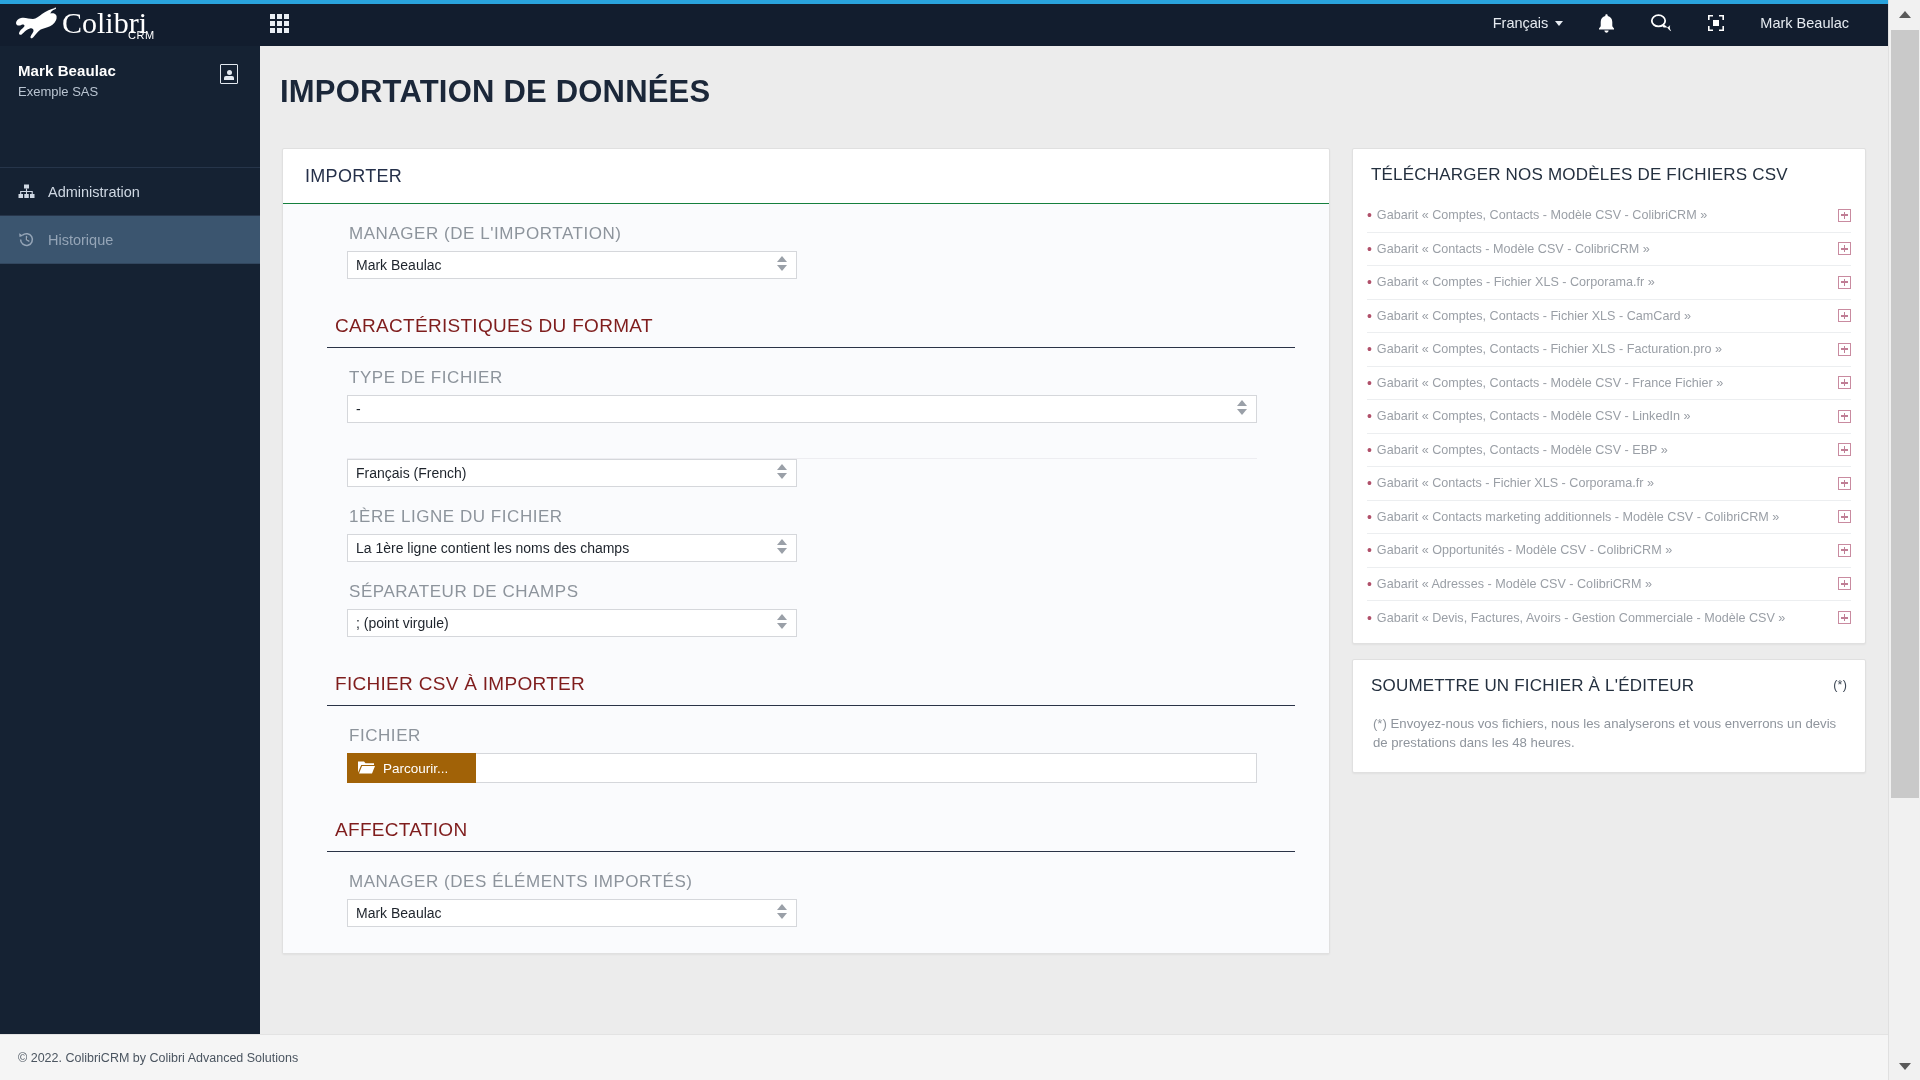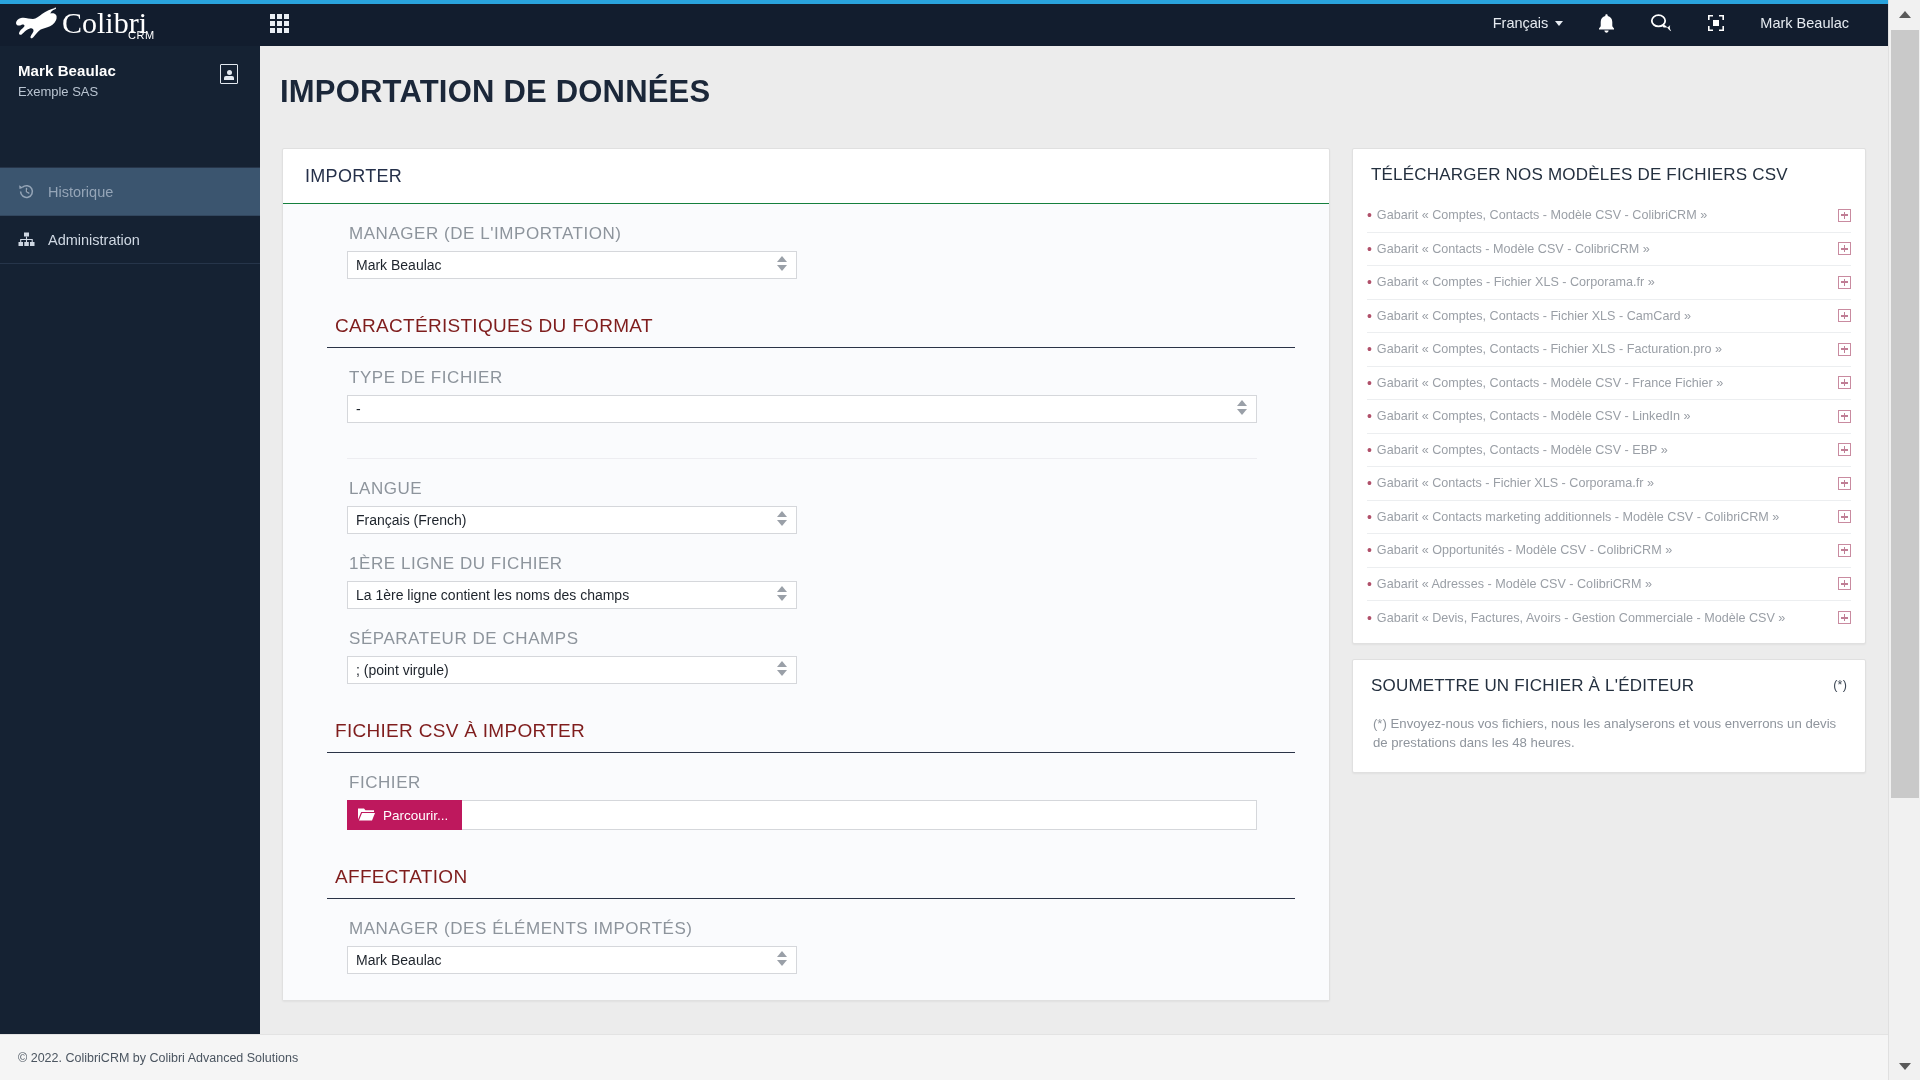--- a/index.html
+++ b/index.html
@@ -207,26 +207,26 @@
     border-bottom: 1px solid #2a3347;
   }
 
   .browse-row {
     display: flex; align-items: stretch;
     width: 910px; height: 30px;
     border: 1px solid #d5d7db;
     background: #ffffff;
   }
   .browse-btn {
-    background: #be185d;
+    background: #a16207;
     color: #ffffff;
     font-size: 13.5px;
     display: flex; align-items: center;
     gap: 8px;
-    padding: 0 14px 0 11px;
+    padding: 0 28px 0 11px;
     cursor: pointer;
     margin: -1px 0 -1px -1px;
   }
 
   
   .right-col { width: 520px; display:flex; flex-direction: column; gap: 15px;}
   .panel-title {
     padding: 16px 18px 14px 18px;
     font-size: 17px;
     color: #24303f;
@@ -371,45 +371,45 @@
 </div>
 
 <div class="sidebar">
   <div class="side-user">
     <div class="nm">Mark Beaulac</div>
     <div class="co">Exemple SAS</div>
     <div class="card-icon">
       <span class="p"></span>
         <span class="b"></span>
     </div>
-  </div>
-
-  <div class="side-item active">
-    <span class="ico">
-      <svg width="17" height="17" viewBox="0 0 17 17">
-        <path fill="none" stroke="#95a5b7" stroke-width="1.5" d="M2.6 8.5a5.9 5.9 0 1 0 1.8-4.2"></path>
-        <path fill="#95a5b7" d="M1.2 2.2l.3 3.9 3.6-1.4z"></path>
-        <path stroke="#95a5b7" stroke-width="1.4" stroke-linecap="round" d="M8.5 5.4v3.3l2.3 1.4"></path>
-      </svg>
-    </span>
-    <span>Historique</span>
   </div>
 
   <div class="side-item">
     <span class="ico">
       <svg width="17" height="15" viewBox="0 0 17 15">
         <rect x="6" y="0.5" width="5" height="4" fill="#cfd8e3"></rect>
         <rect x="0.5" y="10" width="4.5" height="4" fill="#cfd8e3"></rect>
         <rect x="6.3" y="10" width="4.5" height="4" fill="#cfd8e3"></rect>
         <rect x="12" y="10" width="4.5" height="4" fill="#cfd8e3"></rect>
         <path stroke="#cfd8e3" stroke-width="1.1" fill="none" d="M8.5 4.5v3M2.7 10V7.5h11.5V10M8.5 7.5V10"></path>
       </svg>
     </span>
     <span>Administration</span>
   </div>
+
+  <div class="side-item active">
+    <span class="ico">
+      <svg width="17" height="17" viewBox="0 0 17 17">
+        <path fill="none" stroke="#95a5b7" stroke-width="1.5" d="M2.6 8.5a5.9 5.9 0 1 0 1.8-4.2"></path>
+        <path fill="#95a5b7" d="M1.2 2.2l.3 3.9 3.6-1.4z"></path>
+        <path stroke="#95a5b7" stroke-width="1.4" stroke-linecap="round" d="M8.5 5.4v3.3l2.3 1.4"></path>
+      </svg>
+    </span>
+    <span>Historique</span>
+  </div>
 </div>
 
 <div class="page">
   <div class="page-title">IMPORTATION DE DONNÉES</div>
 
   <div class="content">
 
     <div class="card left-card">
       <div class="card-head">IMPORTER</div>
 
@@ -434,21 +434,20 @@
             <span>-</span>
             <span class="spin">
                 <i class="up"></i>
                 <i class="dn"></i>
               </span>
           </div>
         </div>
         <div class="underline-gap"></div>
 
         <div class="field">
-          <div class="flabel">LANGUE</div>
           <div class="sel w-small">
             <span>Français (French)</span>
             <span class="spin">
                 <i class="up"></i>
                 <i class="dn"></i>
               </span>
           </div>
         </div>
 
         <div class="field">

